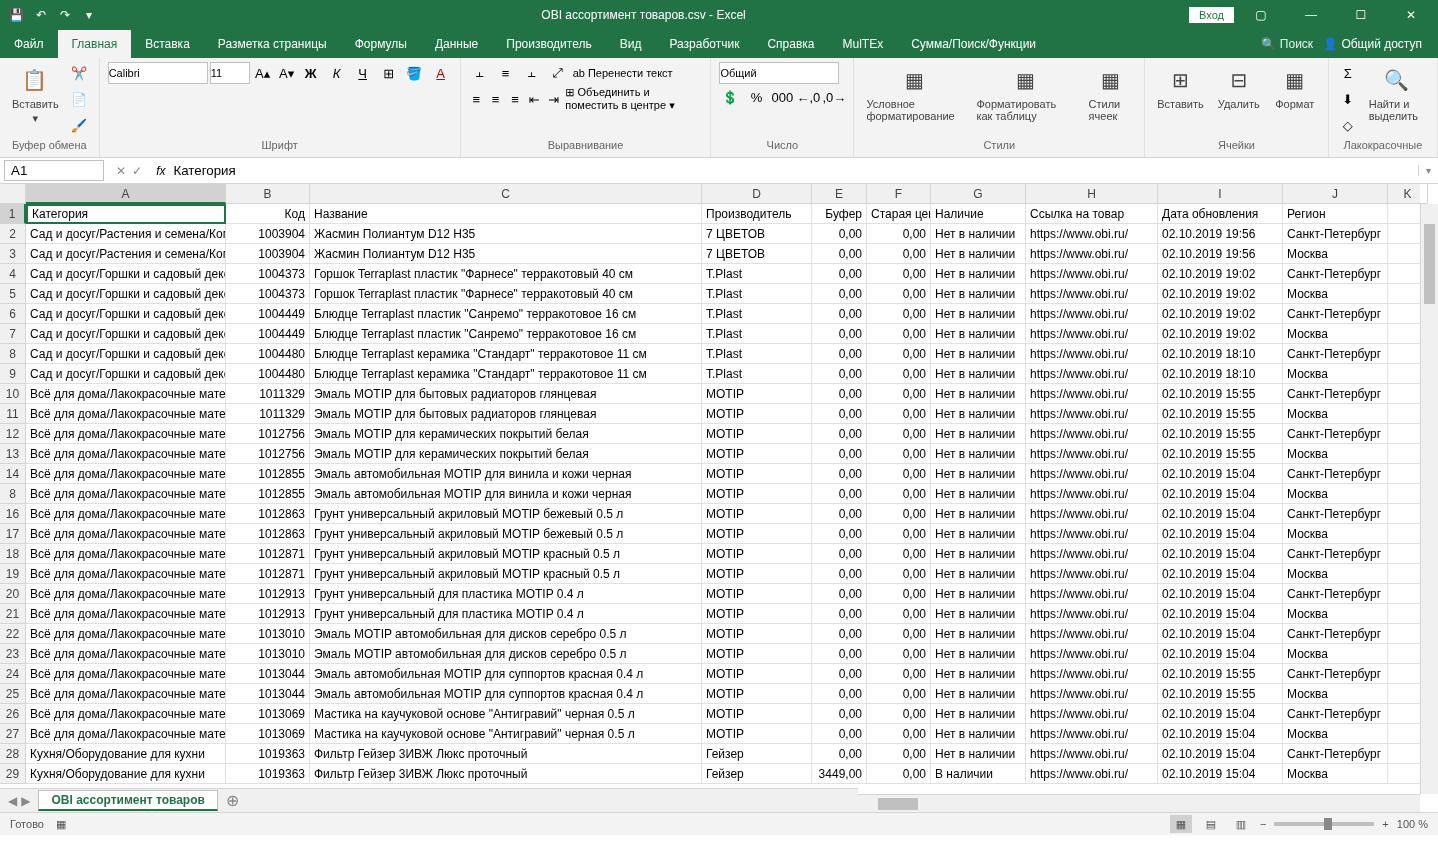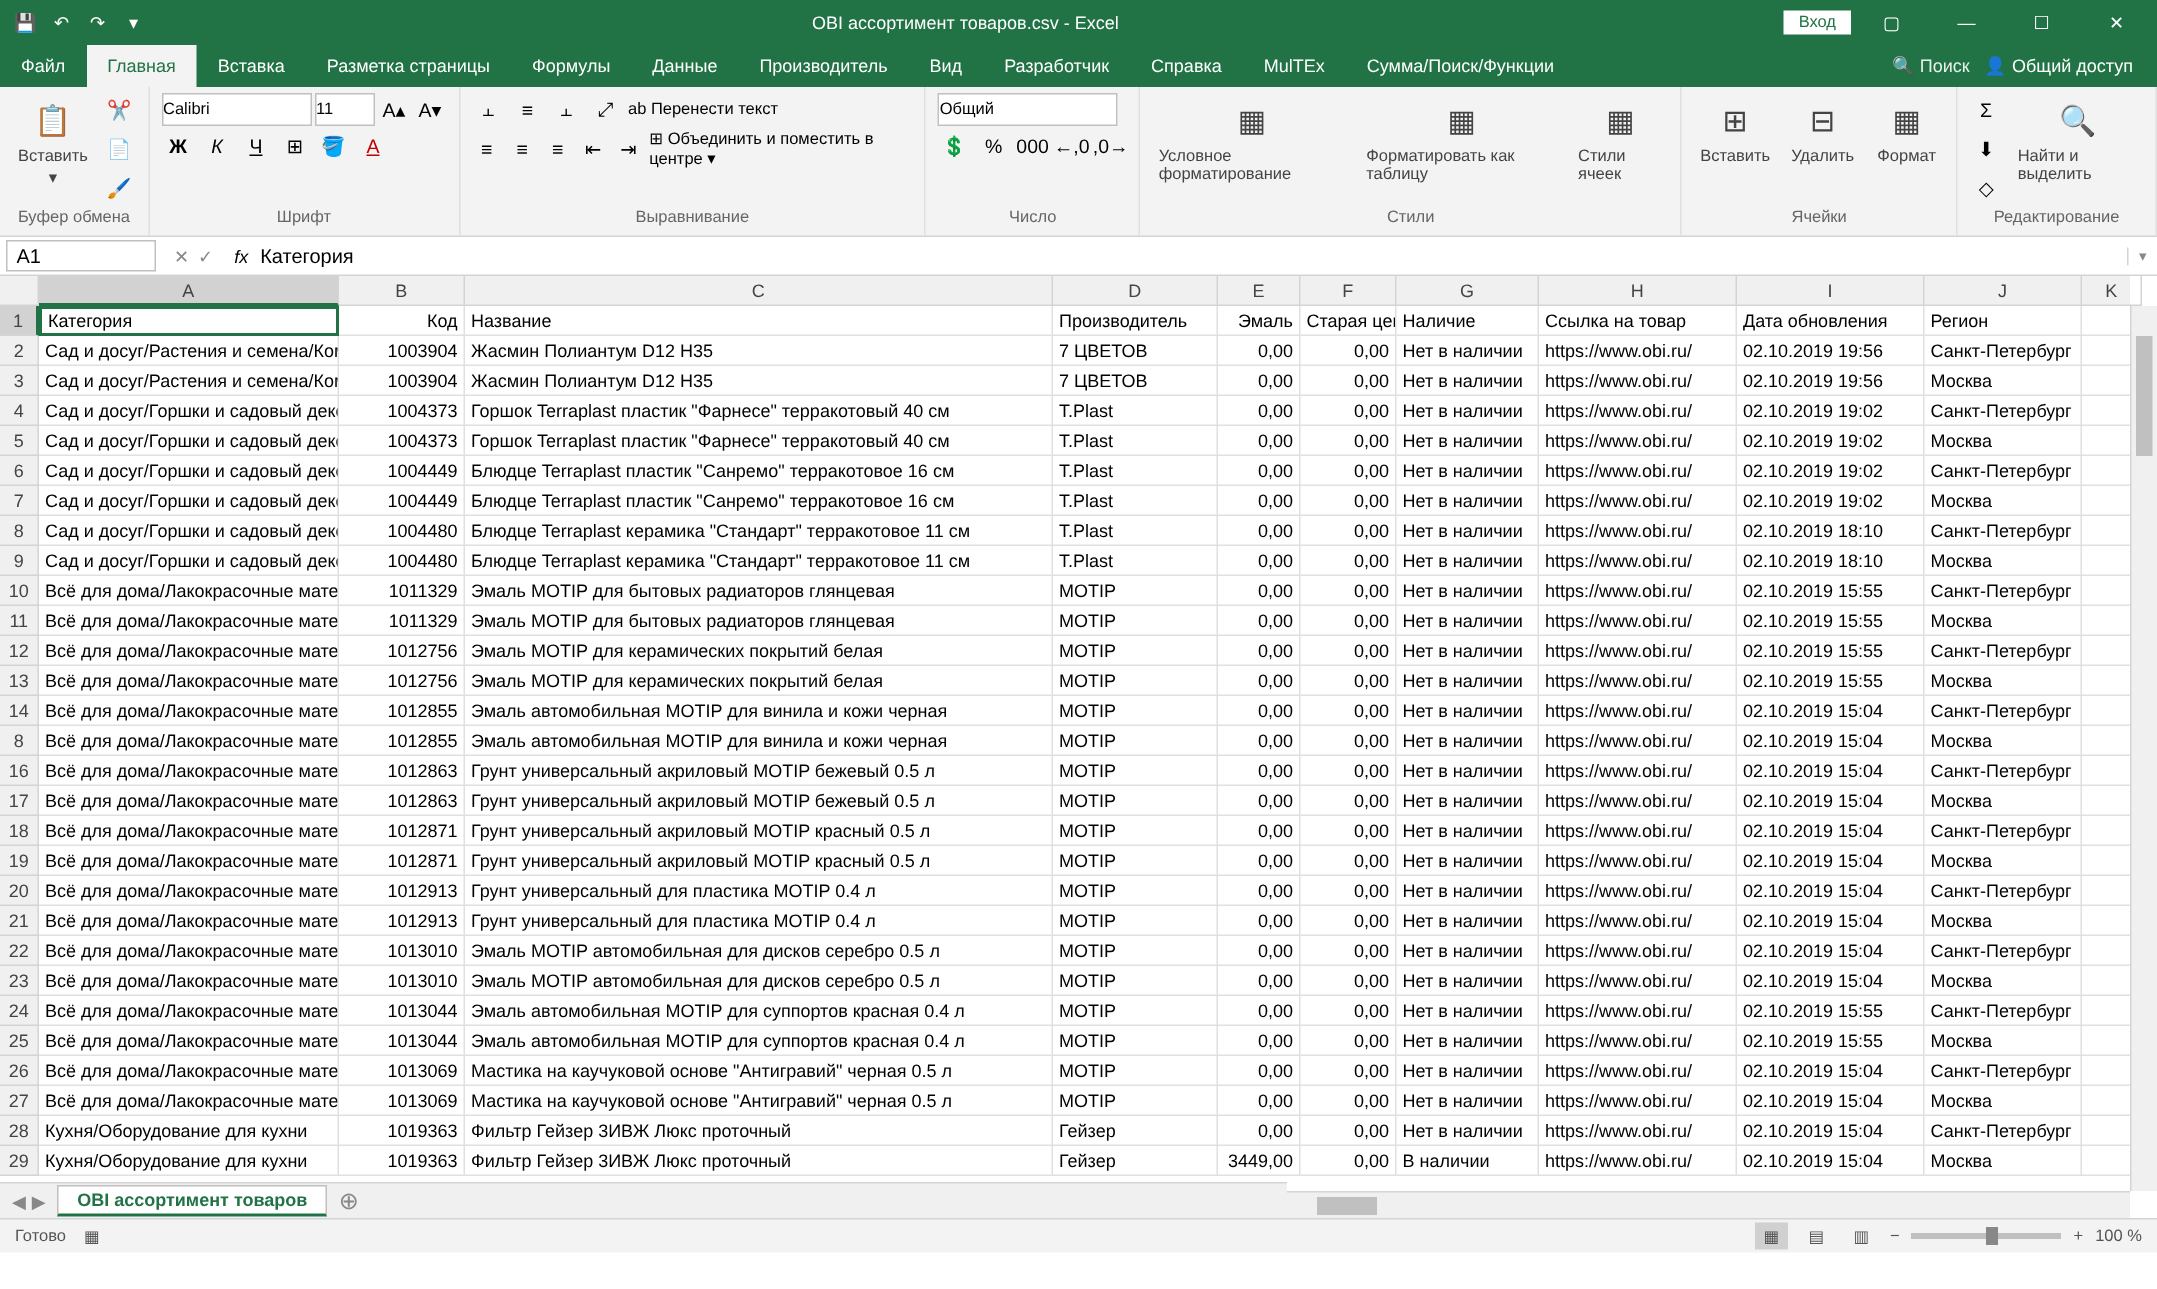--- a/index.html
+++ b/index.html
@@ -128,21 +128,21 @@
       </div>
       <div class="ribbon-small-col">
         <span class="ribbon-small-btn">✂️</span>
         <span class="ribbon-small-btn">📄</span>
         <span class="ribbon-small-btn">🖌️</span>
       </div>
     </div>
     <div class="ribbon-group-label">Буфер обмена</div>
   </div>
   <div class="ribbon-group">
-    <div class="ribbon-group-content" style="flex-direction:column;gap:2px">
+    <div class="ribbon-group-content" style="flex-direction:row;gap:2px">
       <div style="display:flex;gap:2px">
         <input class="font-select font-name" value="Calibri" style="">
         <input class="font-select font-size" value="11" style="">
         <span class="ribbon-small-btn">A▴</span>
         <span class="ribbon-small-btn">A▾</span>
       </div>
       <div style="display:flex;gap:4px">
         <span class="ribbon-small-btn">
             <b>Ж</b>
           </span>
@@ -233,21 +233,21 @@
       <div class="ribbon-small-col">
         <span class="ribbon-small-btn">Σ</span>
         <span class="ribbon-small-btn">⬇</span>
         <span class="ribbon-small-btn">◇</span>
       </div>
       <div class="ribbon-big-btn">
           <span class="ribbon-big-icon">🔍</span>
           <span>Найти и выделить</span>
         </div>
     </div>
-    <div class="ribbon-group-label">Редактирование</div>
+    <div class="ribbon-group-label">Лакокрасочные</div>
   </div>
 </div>
 
 <div class="formula-bar">
   <input class="name-box" value="A1" style="">
   <div class="fx-btns">
     <span>✕</span>
     <span>✓</span>
   </div>
   <span class="fx-label">fx</span>
@@ -300,21 +300,21 @@
       <div class="row-header">27</div>
       <div class="row-header">28</div>
       <div class="row-header">29</div>
     </div>
   <div class="cells" id="cells">
       <div class="row">
         <div class="cell active" style="width: 200px;">Категория</div>
         <div class="cell num" style="width: 84px;">Код</div>
         <div class="cell" style="width: 392px;">Название</div>
         <div class="cell" style="width: 110px;">Производитель</div>
-        <div class="cell num" style="width: 55px;">Эмаль</div>
+        <div class="cell num" style="width: 55px;">Буфер</div>
         <div class="cell num" style="width: 64px;">Старая цена</div>
         <div class="cell" style="width: 95px;">Наличие</div>
         <div class="cell" style="width: 132px;">Ссылка на товар</div>
         <div class="cell" style="width: 125px;">Дата обновления</div>
         <div class="cell" style="width: 105px;">Регион</div>
         <div class="cell" style="width: 40px;"></div>
       </div>
       <div class="row">
         <div class="cell" style="width: 200px;">Сад и досуг/Растения и семена/Комнатные</div>
         <div class="cell num" style="width: 84px;">1003904</div>

